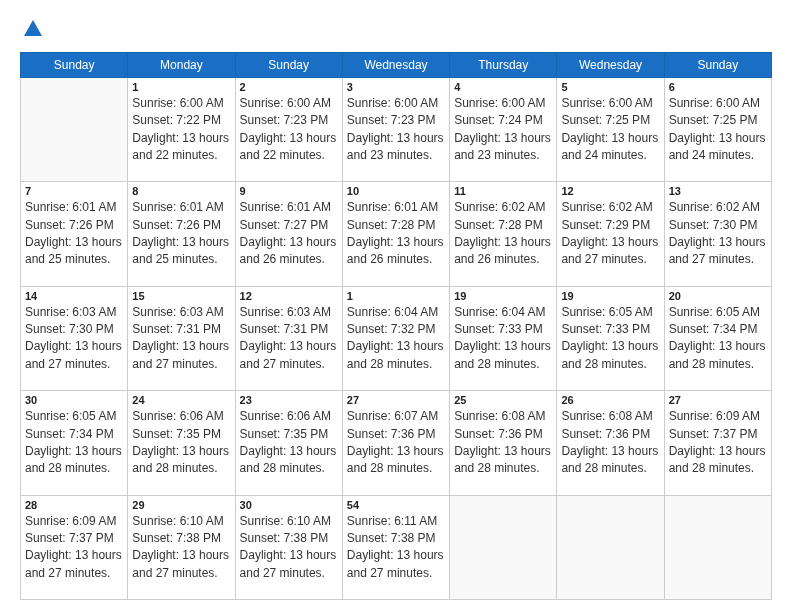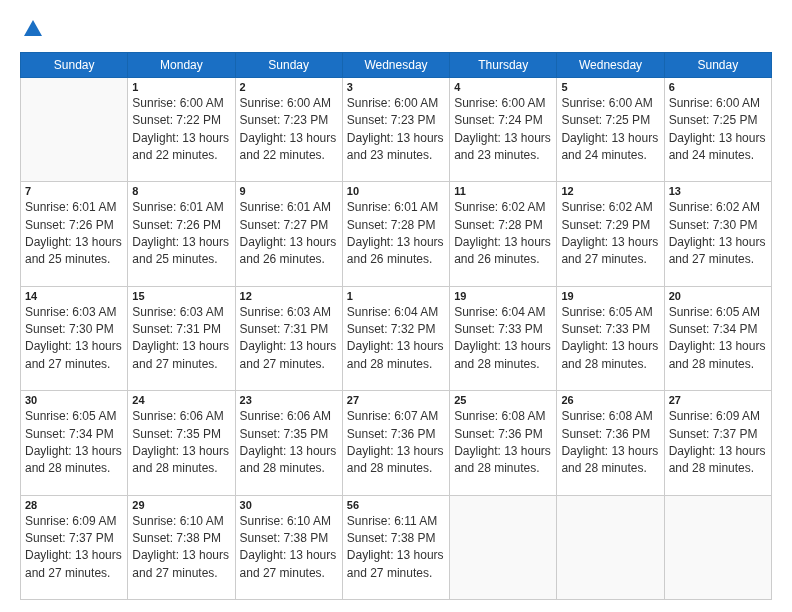--- a/index.html
+++ b/index.html
@@ -253,21 +253,21 @@
           </td>
           <td>
             <span class="day-num">29</span>
             <div class="day-info">Sunrise: 6:10 AM<br>Sunset: 7:38 PM<br>Daylight: 13 hours<br>and 27 minutes.</div>
           </td>
           <td>
             <span class="day-num">30</span>
             <div class="day-info">Sunrise: 6:10 AM<br>Sunset: 7:38 PM<br>Daylight: 13 hours<br>and 27 minutes.</div>
           </td>
           <td>
-            <span class="day-num">56</span>
+            <span class="day-num">54</span>
             <div class="day-info">Sunrise: 6:11 AM<br>Sunset: 7:38 PM<br>Daylight: 13 hours<br>and 27 minutes.</div>
           </td>
           <td class="empty"></td>
           <td class="empty"></td>
           <td class="empty"></td>
         </tr>
       </tbody>
   </table>
 </div>
 

